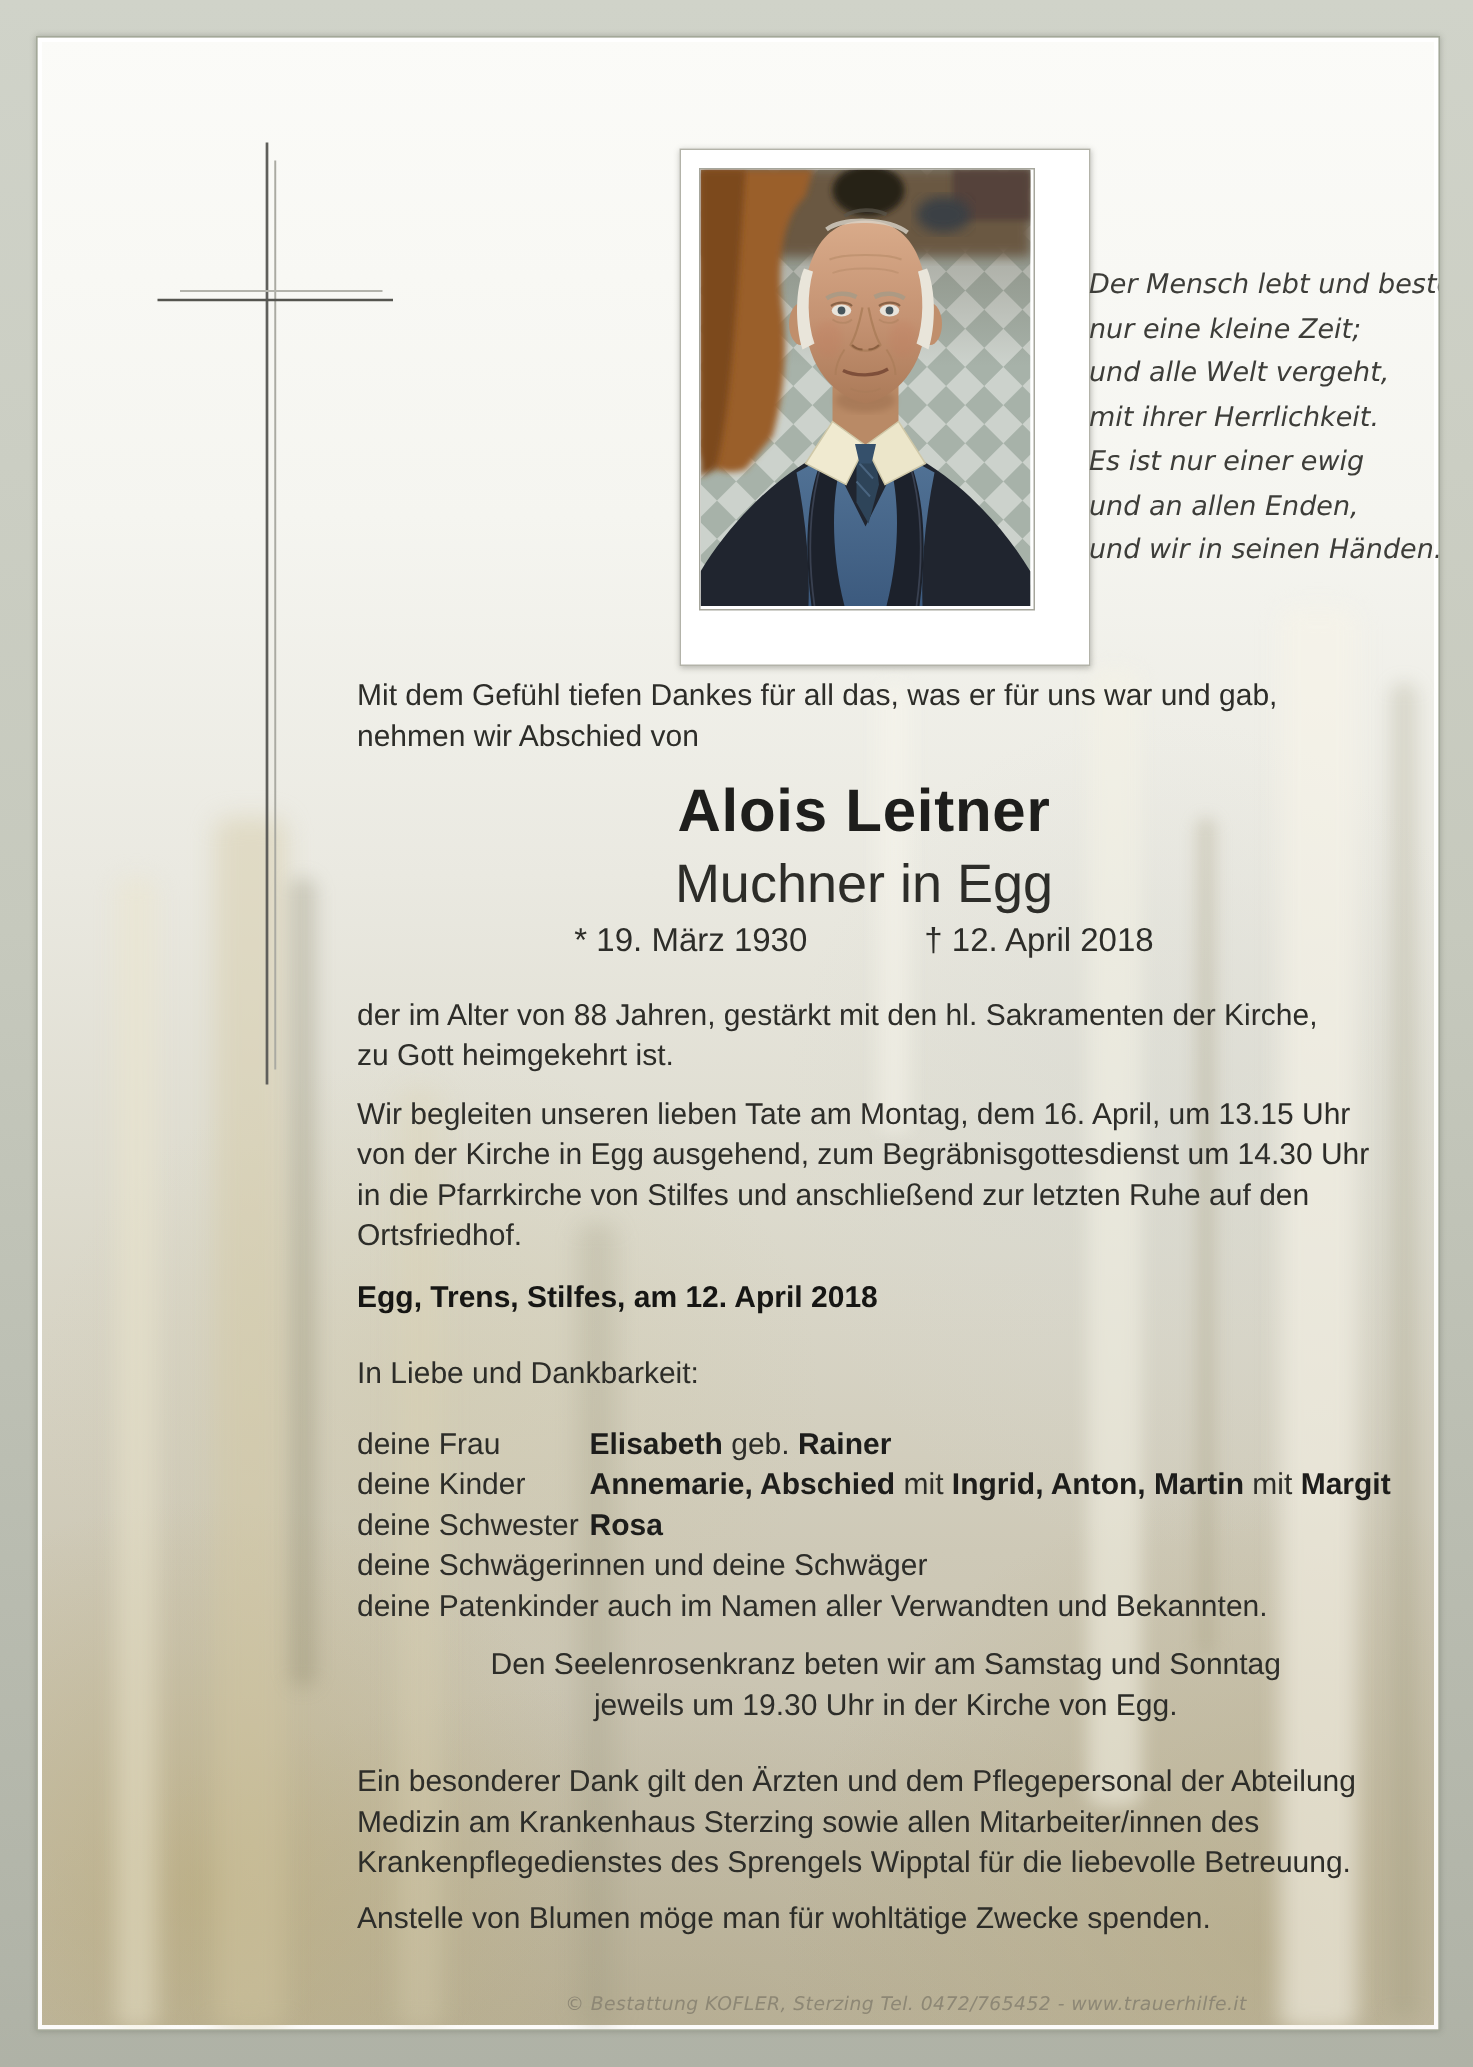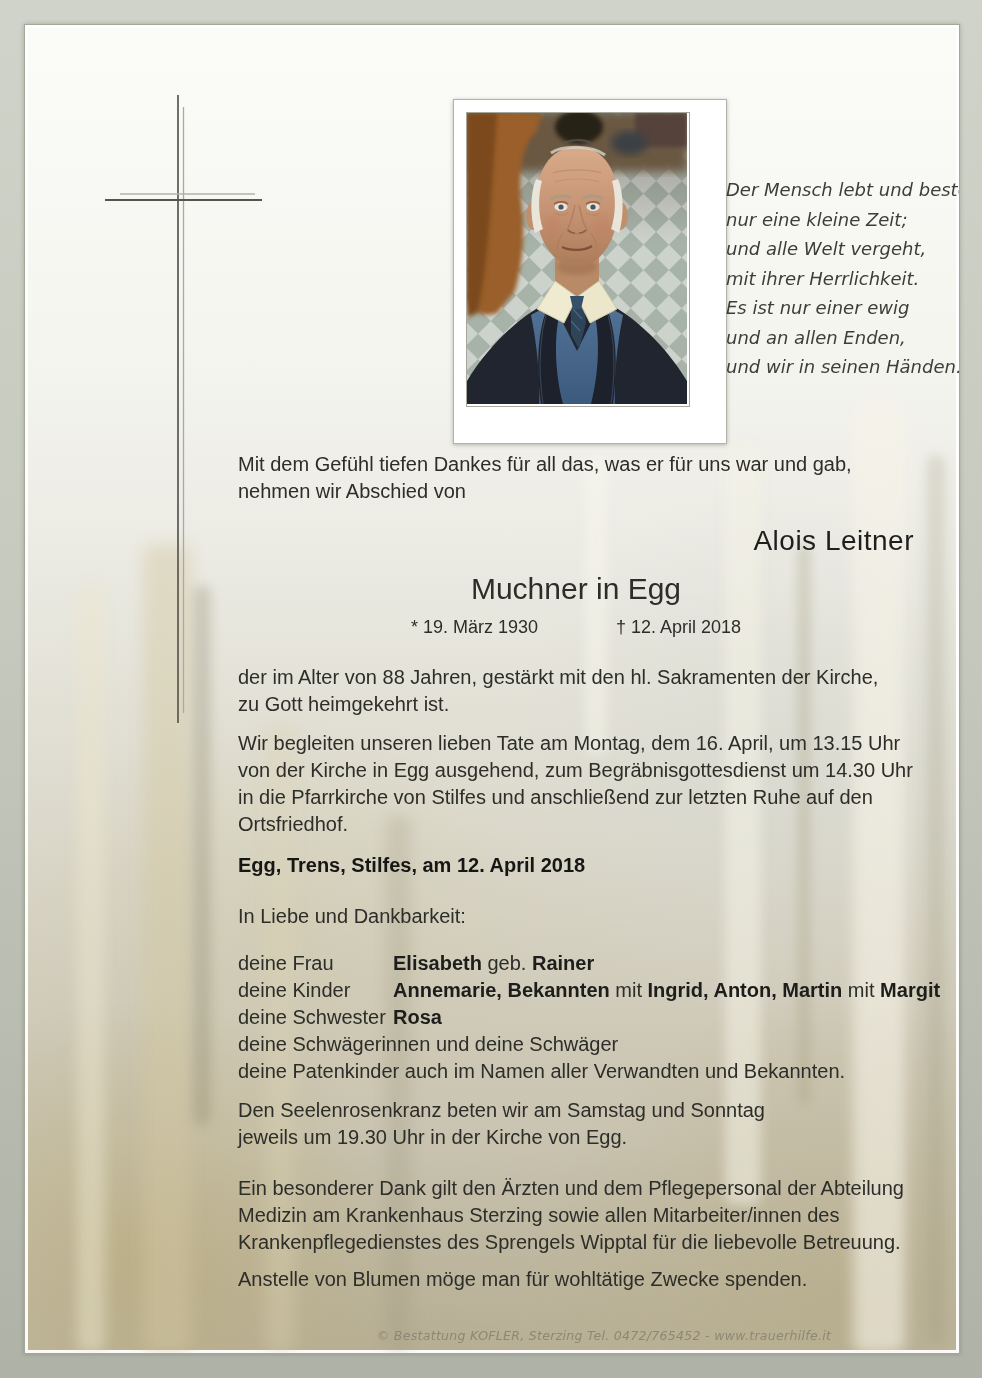--- a/index.html
+++ b/index.html
@@ -34,33 +34,33 @@
     border:1px solid #b3b3a9;padding:12px;box-shadow:0 1px 4px rgba(70,70,60,.35);}
   .photo-inner{border:1px solid #a6a69c;width:222px;height:293px;overflow:hidden;}
 
   .poem{position:absolute;left:701px;top:150px;width:215px;
     font-family:"DejaVu Sans",sans-serif;font-style:italic;font-size:18px;line-height:29.5px;
     color:#3d3d39;white-space:pre;}
 
   .content{position:absolute;left:213px;top:426px;width:705px;
     font-size:20px;line-height:27px;color:#2d2d29;}
   .pre{white-space:pre;}
-  .name{font-size:28px;line-height:46px;font-weight:400;letter-spacing:.5px;text-align:right;
+  .name{font-size:40px;line-height:46px;font-weight:700;letter-spacing:.5px;text-align:center;
     color:#1e1e1c;margin-top:13px;width:676px;}
-  .subtitle{font-size:30px;line-height:32px;text-align:center;margin-top:9px;width:676px;}
-  .dates{display:flex;justify-content:center;gap:78px;font-size:18px;line-height:30px;margin-top:7px;width:676px;}
+  .subtitle{font-size:36px;line-height:32px;text-align:center;margin-top:9px;width:676px;}
+  .dates{display:flex;justify-content:center;gap:78px;font-size:22px;line-height:30px;margin-top:7px;width:676px;}
   .p1{margin-top:22px;} .p2{margin-top:12px;}
   .dateline{margin-top:14px;font-weight:700;color:#161614;}
   .love{margin-top:24px;}
   .family{margin-top:20px;}
   .family-row{display:flex;line-height:27px;}
   .family-row .lbl{flex:none;min-width:155px;white-space:nowrap;}
   .family-row .val{white-space:nowrap;}
   .family-row .val .b{font-weight:700;color:#1d1d1b;}
-  .p3{margin-top:12px;} .p4{margin-top:24px;} .p5{margin-top:10px;}
+  .p3{margin-top:12px;text-align:center;} .p4{margin-top:24px;} .p5{margin-top:10px;}
 
   .footer{position:absolute;left:0;width:934px;top:1303px;text-align:center;padding-left:112px;
     font-family:"DejaVu Sans",sans-serif;font-style:italic;font-size:12.5px;letter-spacing:.3px;
     color:#8d8775;}
 </style>
 </head>
 <body>
 
 <div class="page">
   <div class="card">
@@ -194,21 +194,21 @@
 
       <div class="family">
 
           <div class="family-row">
             <span class="lbl">deine Frau</span>
             <span class="val"><span class="b">Elisabeth</span><span> geb. </span><span class="b">Rainer</span></span>
           </div>
 
           <div class="family-row">
             <span class="lbl">deine Kinder</span>
-            <span class="val"><span class="b">Annemarie, Bekannten</span><span> mit </span><span class="b">Ingrid, Anton, Martin</span><span> mit </span><span class="b">Margit</span></span>
+            <span class="val"><span class="b">Annemarie, Abschied</span><span> mit </span><span class="b">Ingrid, Anton, Martin</span><span> mit </span><span class="b">Margit</span></span>
           </div>
 
 
           <div class="family-row">
             <span class="lbl">deine Schwester</span>
             <span class="val"><span class="b">Rosa</span></span>
           </div>
 
           <div class="family-row">
             <span class="lbl">deine Schwägerinnen und deine Schwäger</span>

